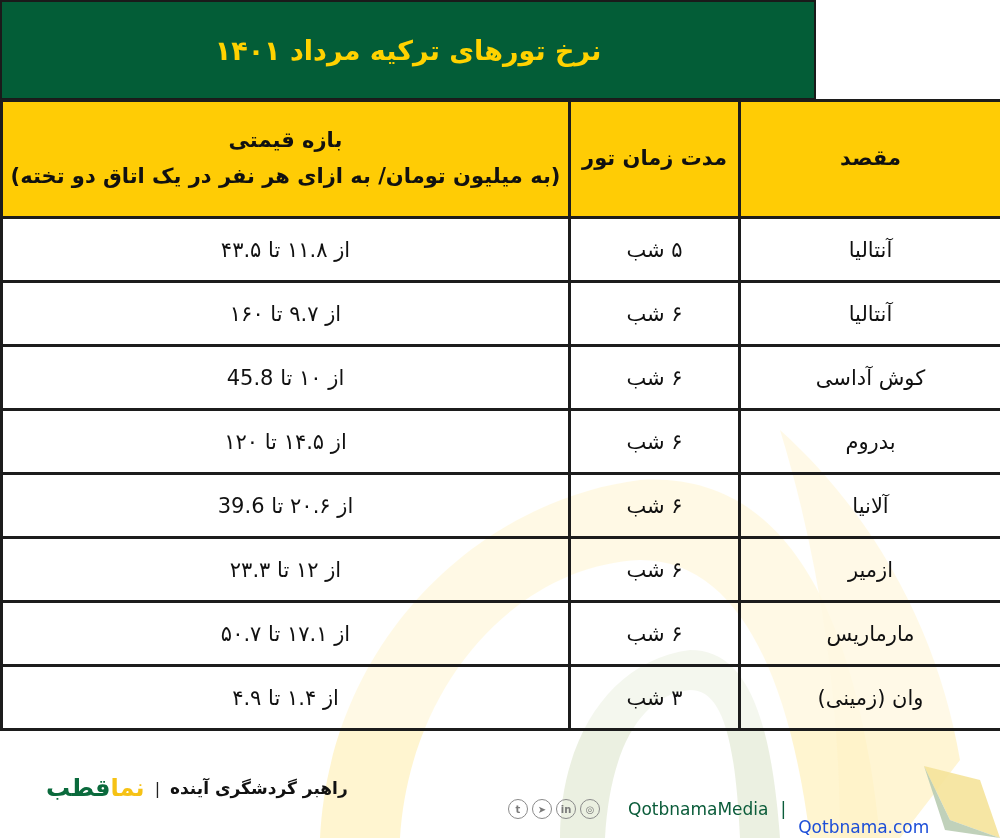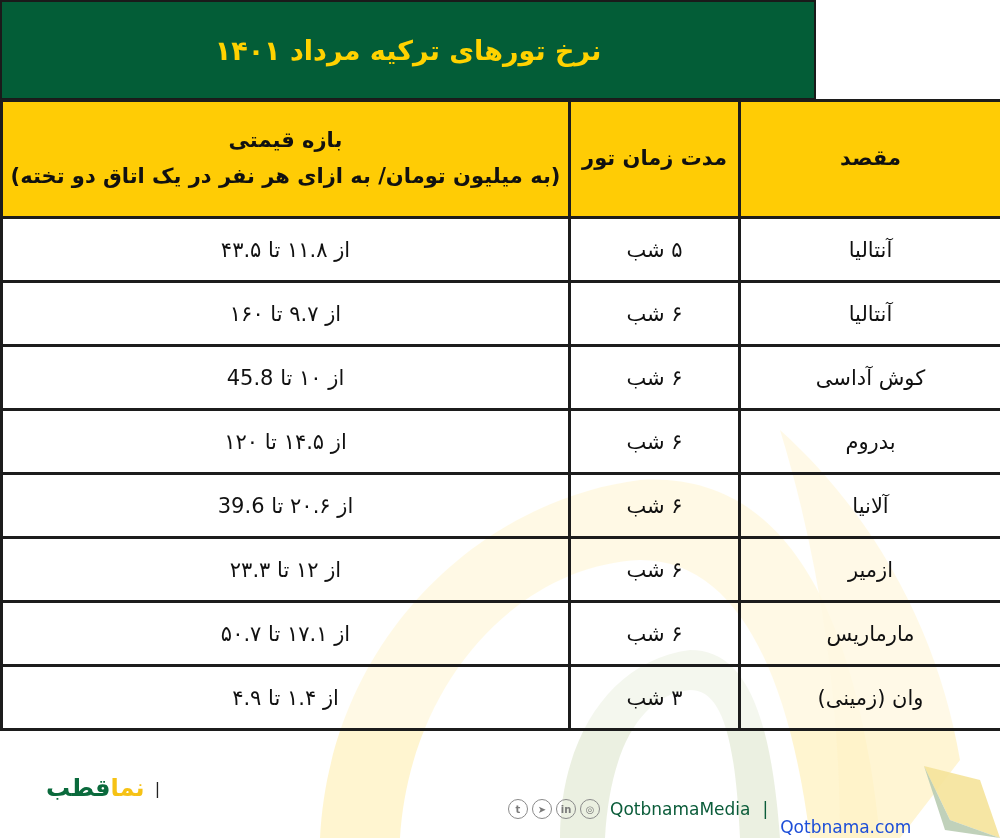--- a/index.html
+++ b/index.html
@@ -41,21 +41,21 @@
   .logo-yellow { color: #f6c215; }
   .logo-green { color: #0a6a3c; }
   .sep { font-size: 16px; color: #222; }
   .tagline { font-size: 17px; font-weight: bold; direction: rtl; color: #111; }
   .socials { position: absolute; left: 508px; top: 781px; display: flex; align-items: center; gap: 4px; z-index: 2; }
   .social-icon {
     width: 20px; height: 20px; border: 1.5px solid #8a8a8a; border-radius: 50%;
     box-sizing: border-box; display: flex; align-items: center; justify-content: center;
     font-size: 10px; color: #7a7a7a; font-weight: bold;
   }
-  .handle { font-family: "DejaVu Sans", sans-serif; font-size: 17px; color: #0b5c3a; margin-left: 6px; }
+  .handle { font-family: "DejaVu Sans", sans-serif; font-size: 17px; color: #0b5c3a; margin-left: 24px; }
   .pipe { font-size: 17px; color: #0b5c3a; margin: 0 8px; }
   .site { font-family: "DejaVu Sans", sans-serif; font-size: 17px; color: #1d4ed8; margin-top: 36px; }
 </style>
 </head>
 <body>
 
 <svg class="watermark" viewBox="0 0 1000 838" xmlns="http://www.w3.org/2000/svg">
 
   <path d="M 320 838 C 330 640, 480 500, 640 480 C 800 470, 860 640, 880 838 L 810 838 C 790 680, 740 560, 640 560 C 520 565, 410 680, 400 838 Z" fill="#fff3c8" opacity="0.85"></path>
 
@@ -131,20 +131,21 @@
       </tr>
     </tbody>
   </table>
 </div>
 
 <div class="brand">
   <span class="logo-text">
     <span class="logo-yellow">نما</span><span class="logo-green">قطب</span>
   </span>
   <span class="sep">|</span>
+  <span class="tagline">راهبر گردشگری آینده</span>
 </div>
 
 <div class="socials">
   <span class="social-icon">t</span>
   <span class="social-icon">➤</span>
   <span class="social-icon">in</span>
   <span class="social-icon">◎</span>
   <span class="handle">QotbnamaMedia</span>
   <span class="pipe">|</span>
   <span class="site">Qotbnama.com</span>

